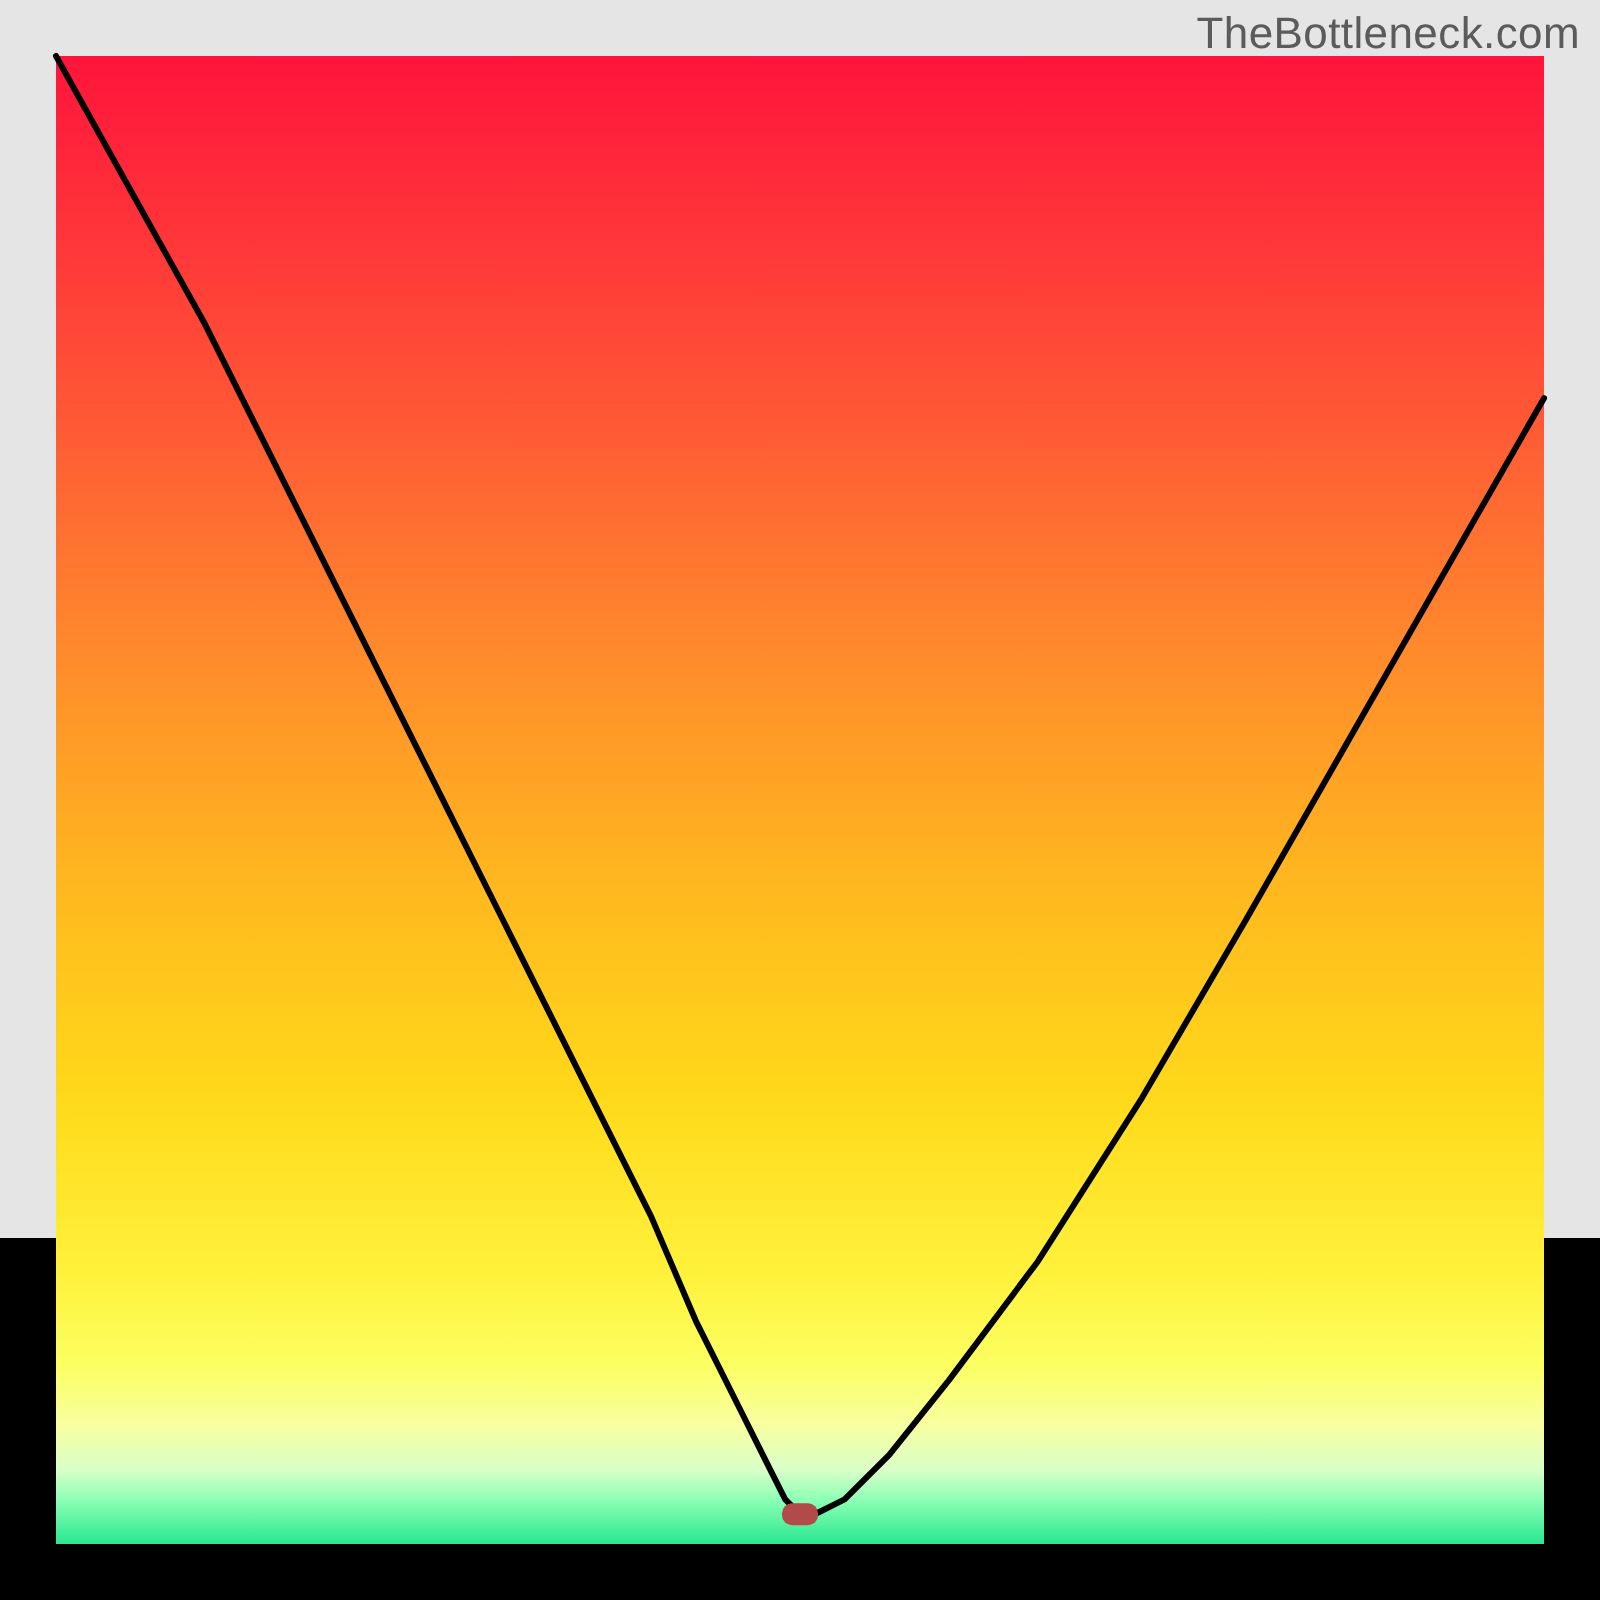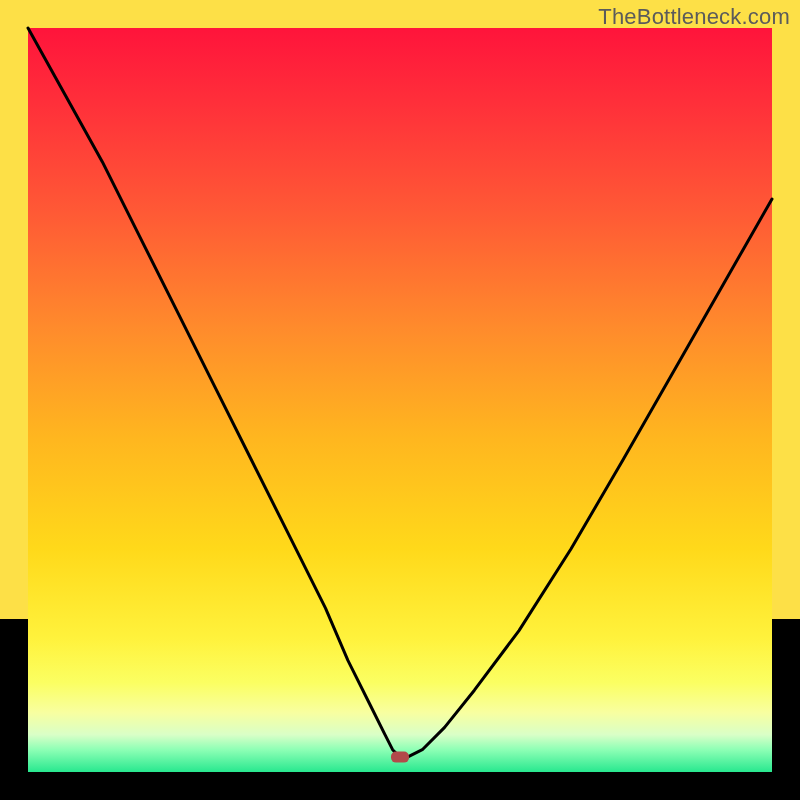--- a/index.html
+++ b/index.html
@@ -8,21 +8,21 @@
     width: 800px;
     height: 800px;
     background: #000000;
     overflow: hidden;
     font-family: Arial, Helvetica, sans-serif;
   }
   .frame {
     position: relative;
     width: 800px;
     height: 619px;
-    background: #fde047;
+    background: #e5e5e5;
   }
   .watermark {
     position: absolute;
     top: 4px;
     right: 10px;
     color: #5b5b5b;
     font-size: 22px;
     font-weight: 500;
     letter-spacing: 0.2px;
     user-select: none;

